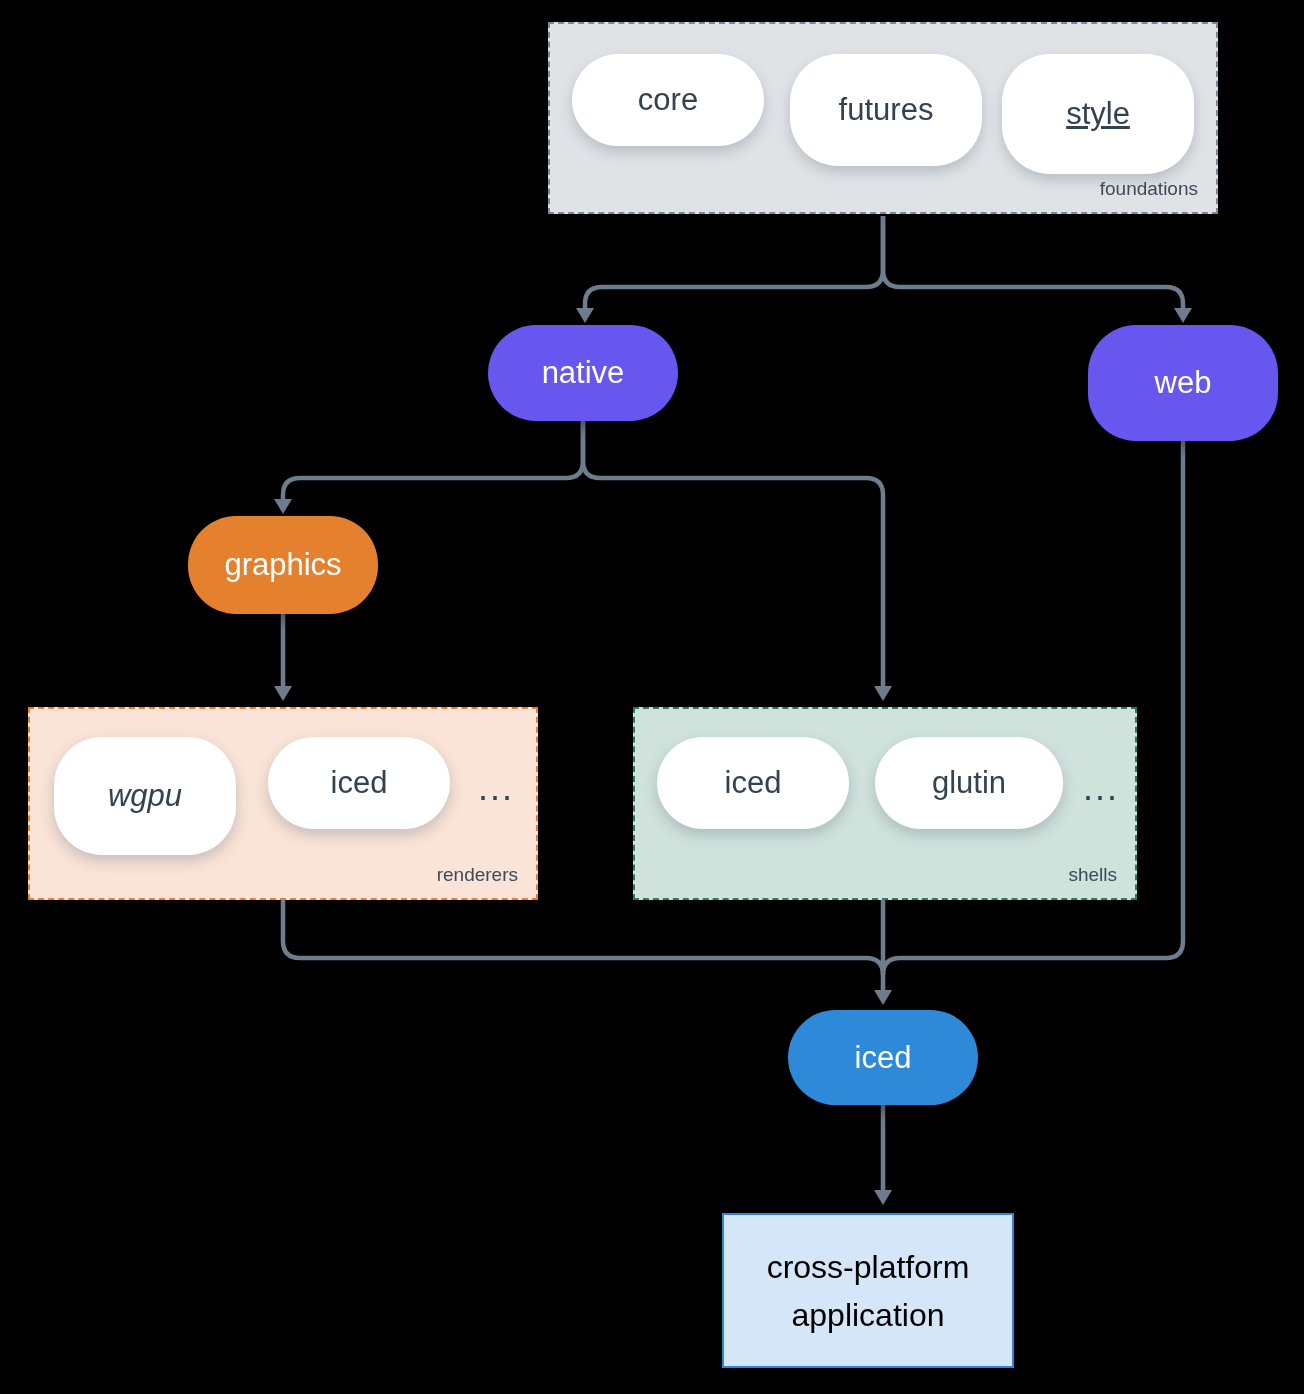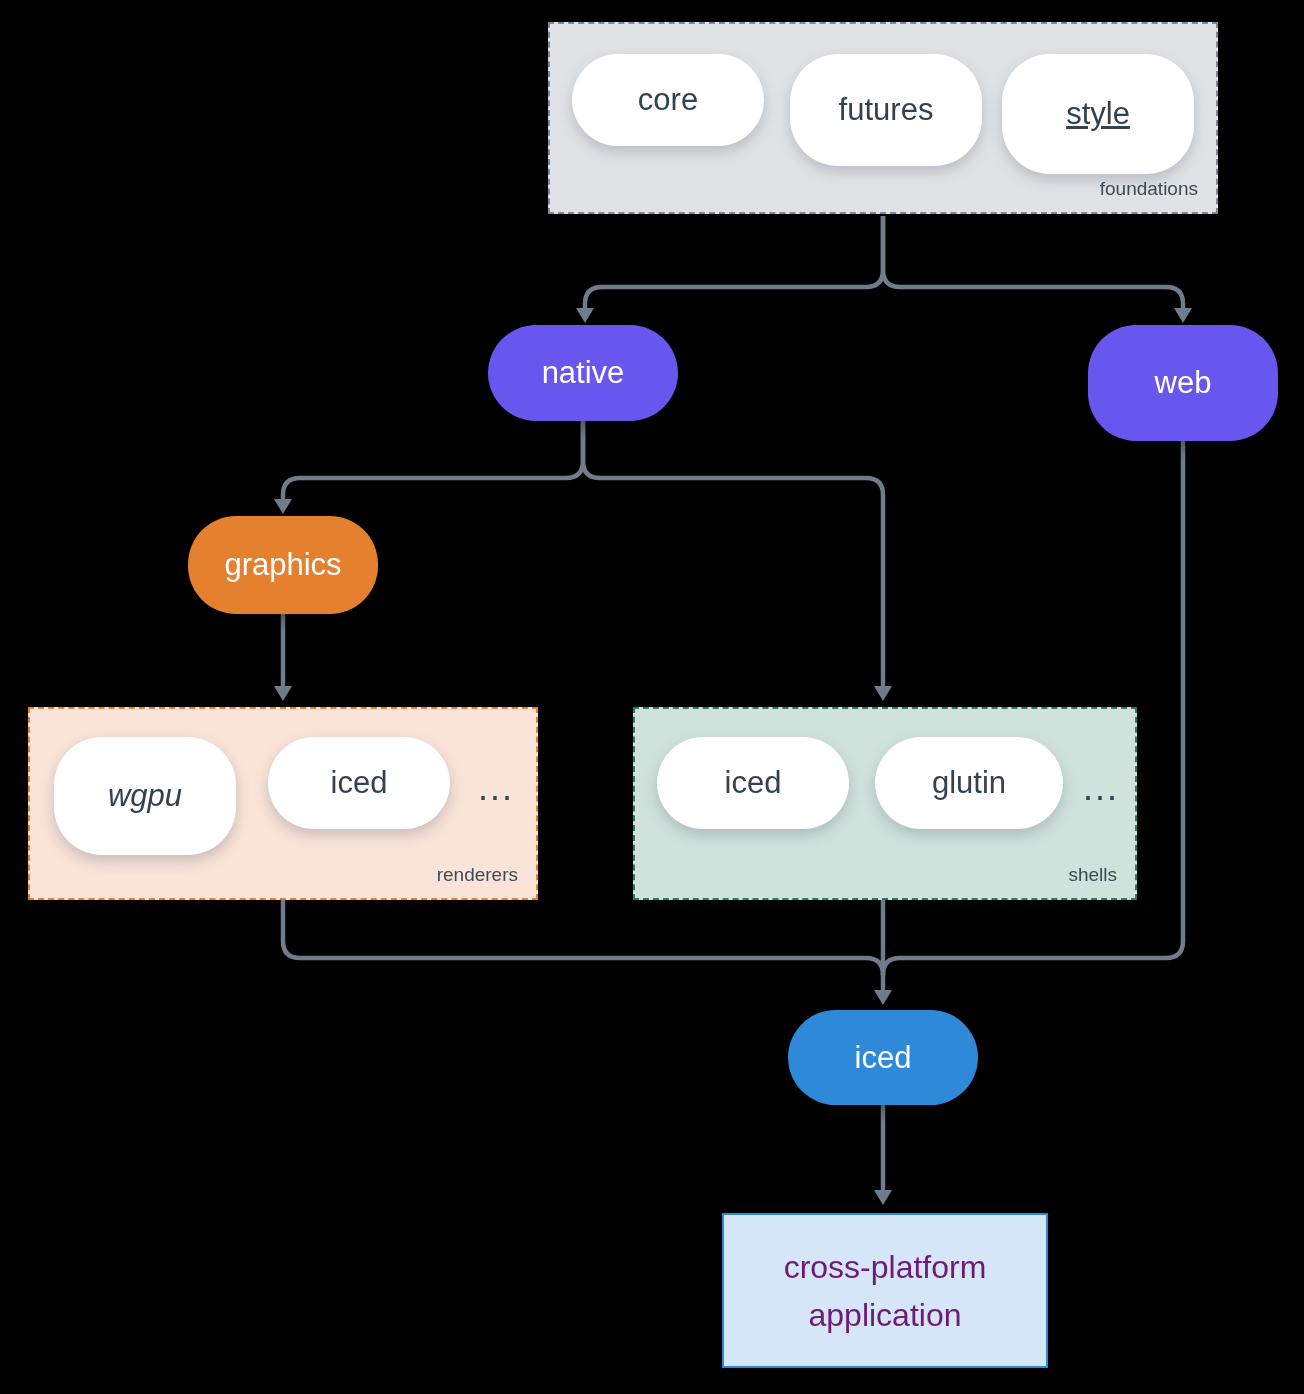--- a/index.html
+++ b/index.html
@@ -75,31 +75,31 @@
   .ellipsis {
     position: absolute;
     top: 58px;
     font-size: 36px;
     color: #33424f;
     letter-spacing: 2px;
   }
   .application-box {
     position: absolute;
     left: 722px; top: 1213px;
-    width: 326px; height: 155px;
+    width: 292px; height: 155px;
     background: #d4e6f7;
     border: 2px solid #2e86d6;
     box-sizing: border-box;
     display: flex;
     align-items: center;
     justify-content: center;
     text-align: center;
     font-size: 32px;
     line-height: 1.5;
-    color: #701a75;
+    color: #000000;
   }
   .application-box span { display: inline-block; width: 260px; }
 </style>
 </head>
 <body>
 
 <div id="canvas">
 
   <svg class="connectors" viewBox="0 0 1304 1394" xmlns="http://www.w3.org/2000/svg">
     <g stroke="#6e7c8c" stroke-width="4.5" fill="none">

